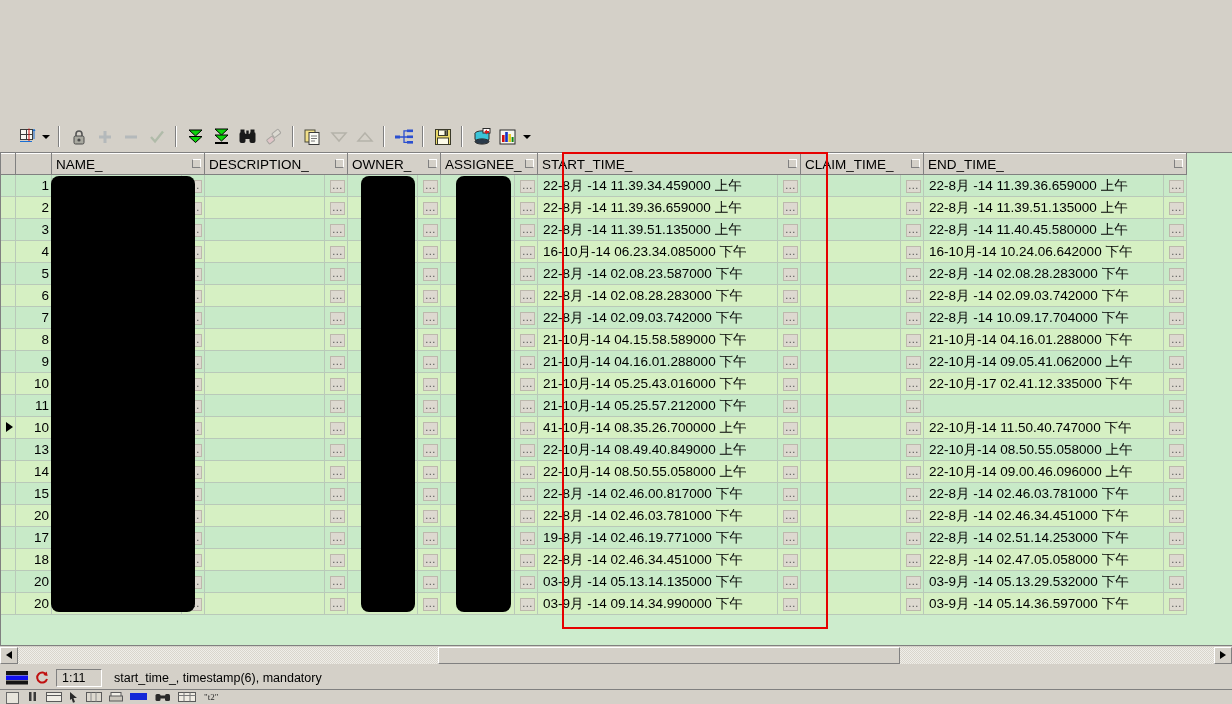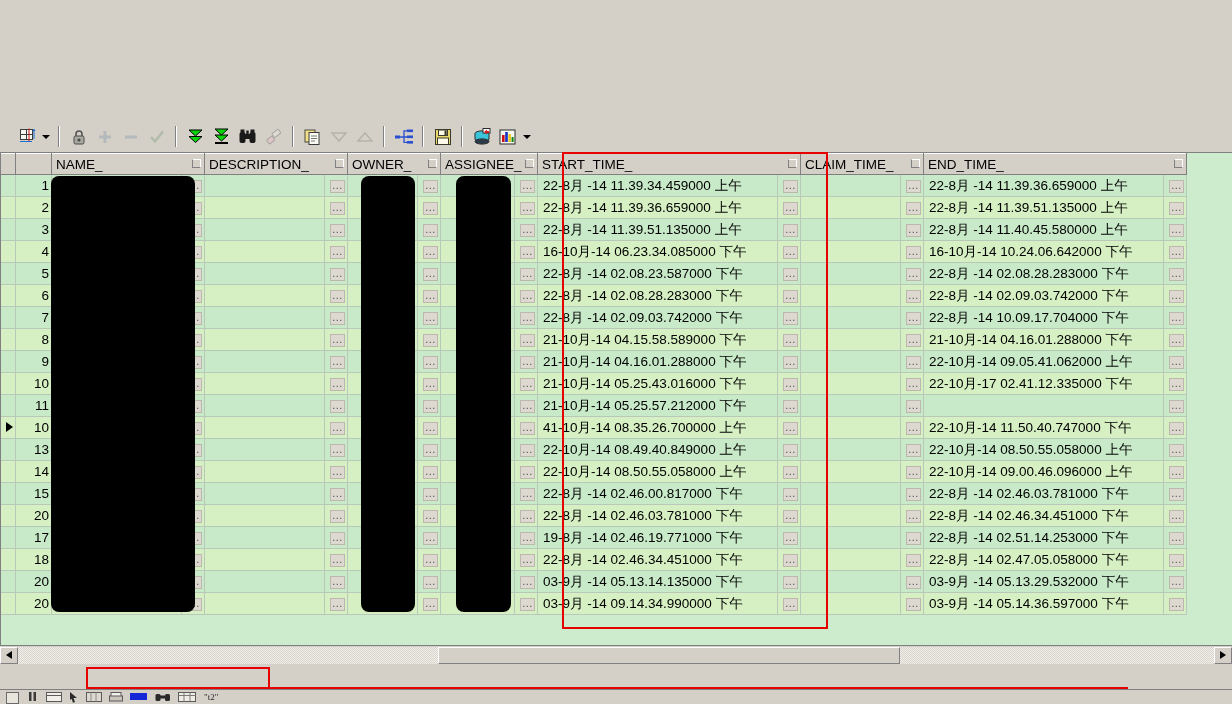--- a/index.html
+++ b/index.html
@@ -827,20 +827,33 @@
         <span class="tri-l"></span>
       </div>
     <div class="hs-track">
       <div class="hs-thumb"></div>
     </div>
     <div class="hs-btn">
         <span class="tri-r"></span>
       </div>
   </div>
 
+  <div class="statusbar">
+    <svg class="flagicon" viewBox="0 0 22 14">
+      <rect x="0" y="0" width="22" height="4" fill="#151515"></rect>
+      <rect x="0" y="4.5" width="22" height="4.5" fill="#1010ee"></rect>
+      <rect x="0" y="9.5" width="22" height="4" fill="#151515"></rect>
+    </svg>
+    <svg width="16" height="16" viewBox="0 0 16 16">
+      <path d="M12.5 5 A5 5 0 1 0 13 9" fill="none" stroke="#c01010" stroke-width="2"></path>
+      <path d="M12.7 1.5 L13.6 6 L9.4 5.1 z" fill="#c01010"></path>
+    </svg>
+    <div class="sb-panel sb-pos">1:11</div>
+    <div class="sb-tip">start_time_, timestamp(6), mandatory</div>
+  </div>
 
   <div class="botbar">
     <div class="strip">
       <svg width="13" height="12" viewBox="0 0 13 12">
           <rect x="0.5" y="0.5" width="12" height="11" fill="#e8e5dc" stroke="#6a6a6a"></rect>
         </svg>
       <svg width="13" height="12" viewBox="0 0 13 12">
           <rect x="3" y="0" width="2.5" height="9" fill="#3a3a3a"></rect>
           <rect x="7.5" y="0" width="2.5" height="9" fill="#3a3a3a"></rect>
         </svg>

